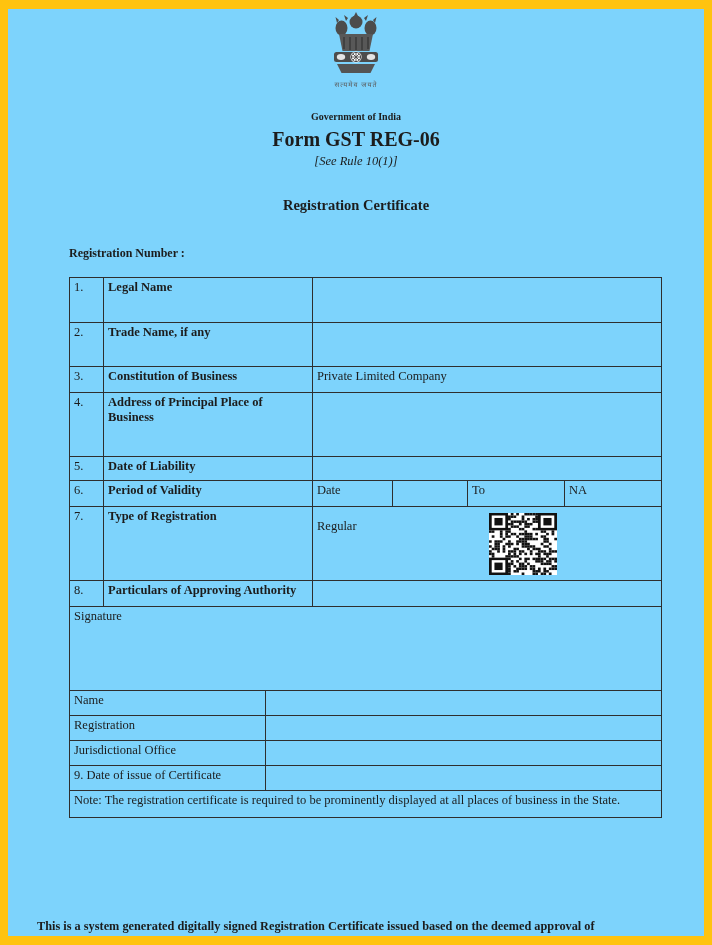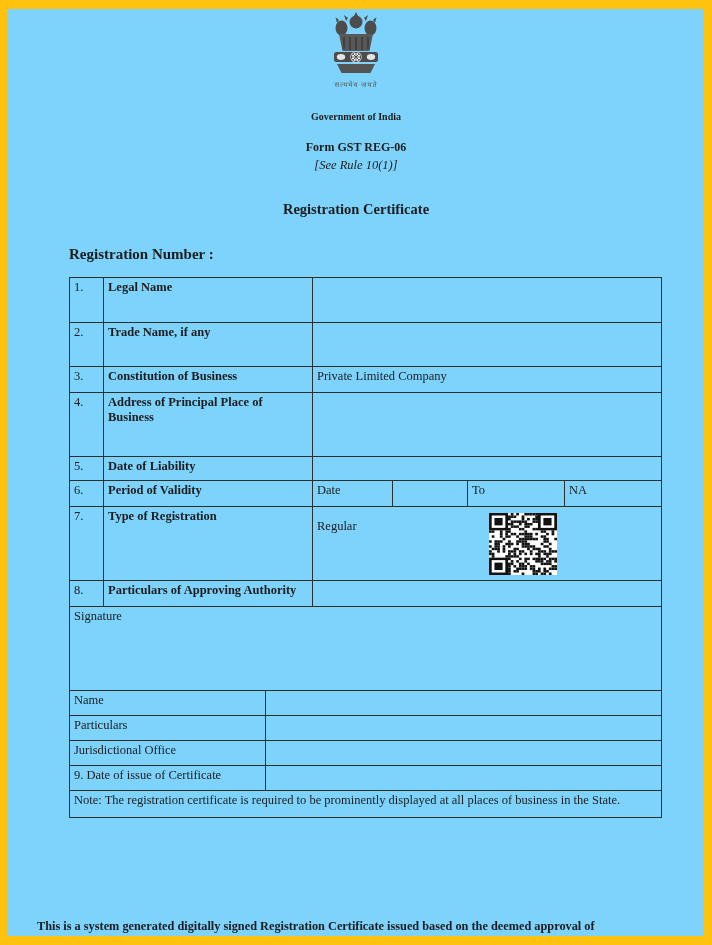--- a/index.html
+++ b/index.html
@@ -11,24 +11,24 @@
     border:9px solid #FFC30F;
     border-left-width:8px;border-right-width:8px;
     font-family:"Liberation Serif","DejaVu Serif",serif;
     color:#1c1c1c;
     overflow:hidden;
   }
   .hdr{position:absolute;left:0;top:0;width:100%;text-align:center;}
   .emblem{margin-top:2px;}
   .emblem-caption{font-size:7px;color:#5a5a5a;letter-spacing:1px;line-height:8px;}
   .gov{margin-top:22px;font-weight:bold;font-size:10px;}
-  .form-title{margin-top:18px;font-weight:bold;font-size:12px;}
+  .form-title{margin-top:6px;font-weight:bold;font-size:20px;}
   .rule-ref{margin-top:3px;font-style:italic;font-size:12.5px;}
   .cert-title{margin-top:28px;font-weight:bold;font-size:14.5px;}
-  .regnum{position:absolute;left:61px;top:237px;font-weight:bold;font-size:15px;}
+  .regnum{position:absolute;left:61px;top:237px;font-weight:bold;font-size:12px;}
   .gsttable{
     position:absolute;left:61px;top:268px;width:591px;
     border:1px solid #2e2e2e;
     font-size:12.5px;
   }
   .trow{display:flex;box-sizing:border-box;border-bottom:1px solid #2e2e2e;}
   .trow:last-child{border-bottom:none;}
   .cell{box-sizing:border-box;border-right:1px solid #2e2e2e;padding:2px 4px;overflow:hidden;}
   .cell:last-child{border-right:none;}
   .c-sno{width:34px;flex:none;}
@@ -385,21 +385,21 @@
     <div class="trow h84">
       <div class="cell note-cell">Signature</div>
     </div>
 
     <div class="trow h25">
       <div class="cell b-left">Name</div>
       <div class="cell c-value"></div>
     </div>
 
     <div class="trow h25">
-      <div class="cell b-left">Particulars</div>
+      <div class="cell b-left">Registration</div>
       <div class="cell c-value"></div>
     </div>
 
     <div class="trow h25">
       <div class="cell b-left">Jurisdictional Office</div>
       <div class="cell c-value"></div>
     </div>
 
     <div class="trow h25">
       <div class="cell b-left">9. Date of issue of Certificate</div>

